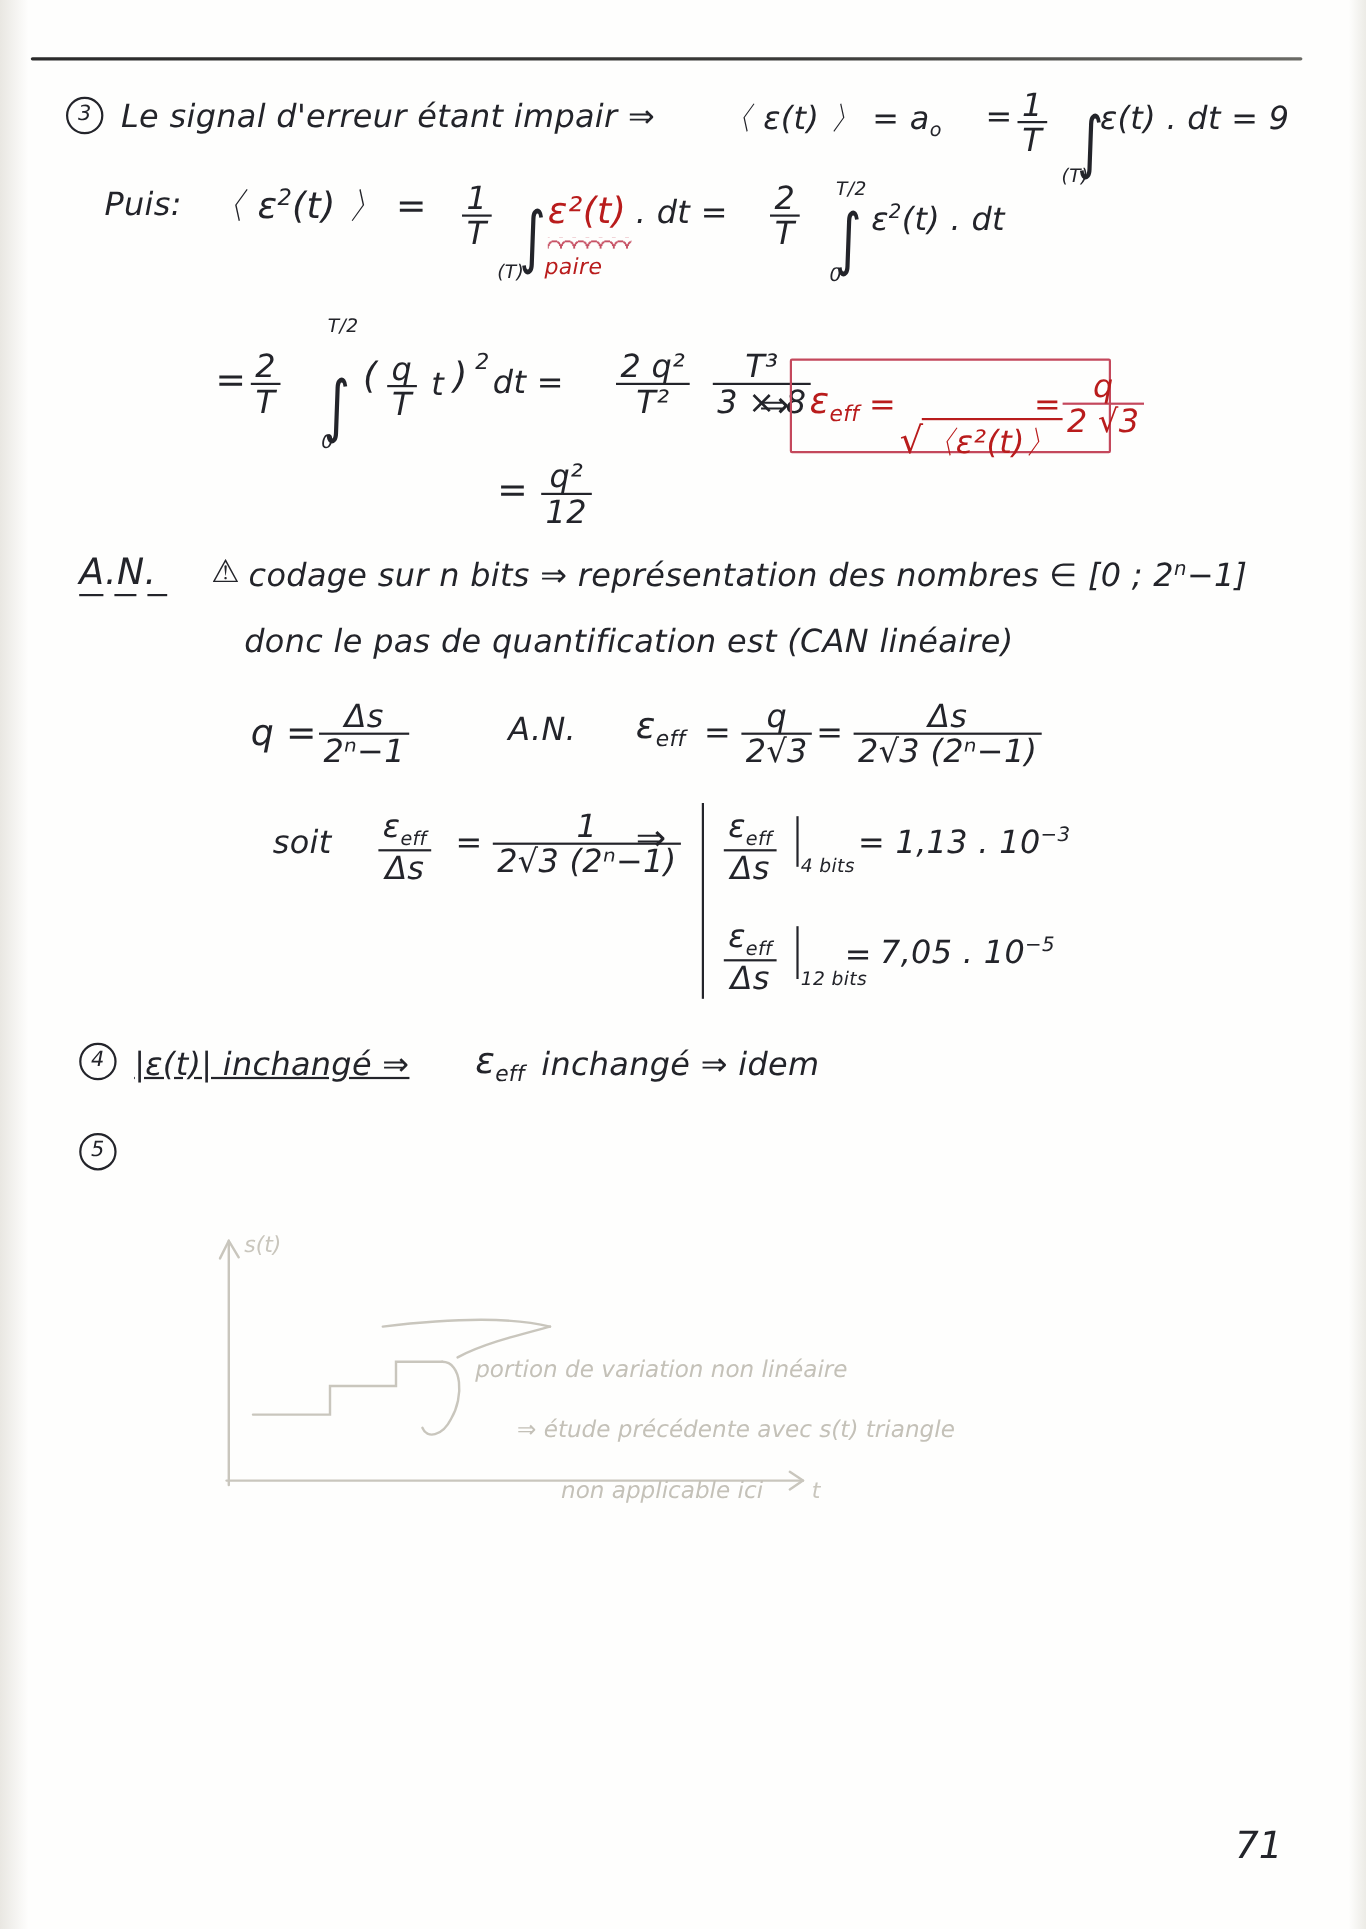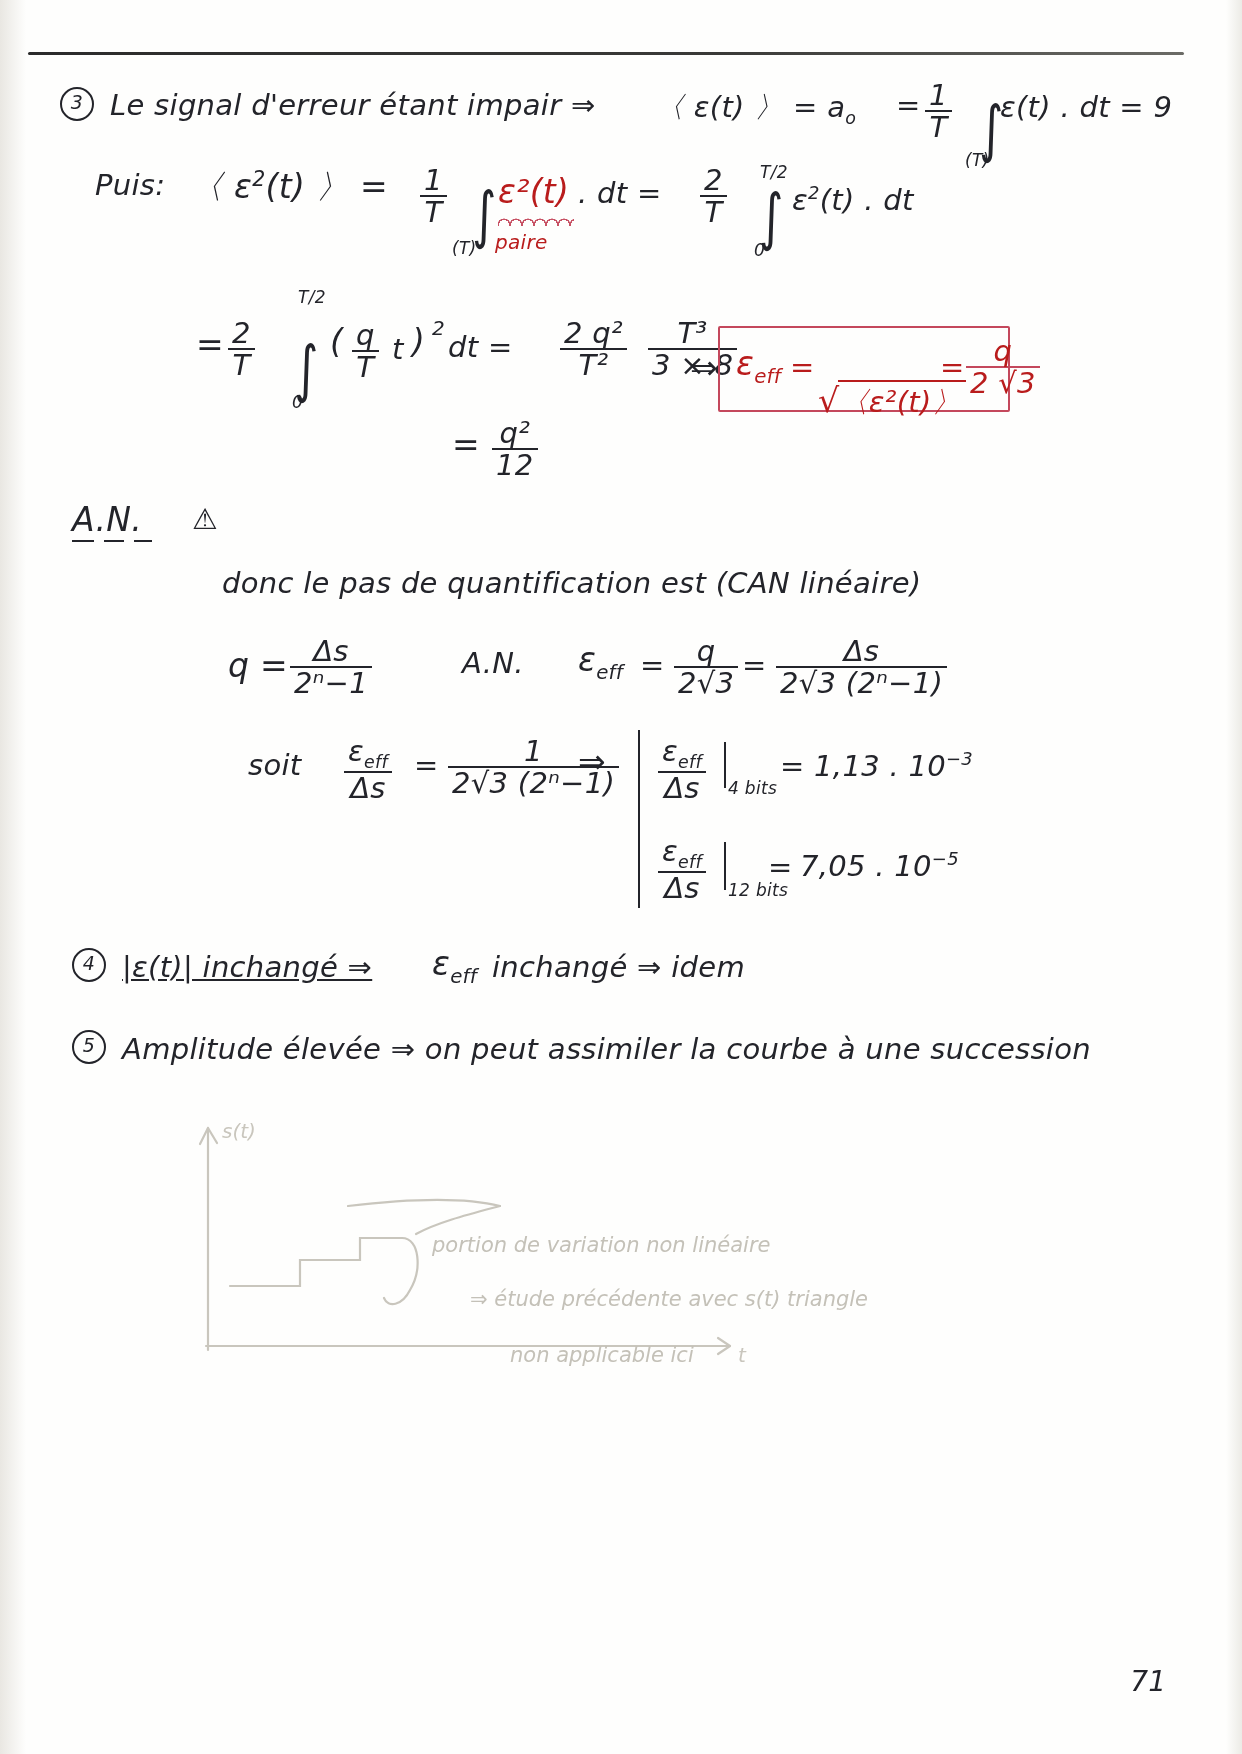--- a/index.html
+++ b/index.html
@@ -125,21 +125,21 @@
   .underline-dots {
     position: absolute;
     height: 2px;
     background: #23242a;
   }
   .sketch { position: absolute; pointer-events: none; }
   .page-number {
     position: absolute;
     right: 76px;
     bottom: 56px;
-    font-size: 28px;
+    font-size: 34px;
     font-style: italic;
     font-family: "DejaVu Sans", sans-serif;
     color: #23242a;
   }
 </style>
 </head>
 <body>
 
 <div class="page">
 
@@ -242,20 +242,23 @@
     <span class="num">q²</span>
     <span class="den">12</span>
   </div>
 
   <div class="hw sz-xl ink" style="left:72px; top:500px;">A.N.</div>
   <div class="underline-dots" style="left:72px; top:540px; width:22px;"></div>
   <div class="underline-dots" style="left:104px; top:540px; width:20px;"></div>
   <div class="underline-dots" style="left:134px; top:540px; width:18px;"></div>
 
   <div class="hw sz-lg ink" style="left:192px; top:502px;">⚠</div>
+  <div class="hw sz-lg ink" style="left:226px; top:506px;">
+    <span>codage sur n bits ⇒ représentation des nombres ∈ [0 ; 2</span><span class="sup">n</span><span>−1]</span>
+  </div>
   <div class="hw sz-lg ink" style="left:222px; top:566px;">donc le pas de quantification est  (CAN linéaire)</div>
 
   <div class="hw sz-xl ink" style="left:228px; top:646px;">q =</div>
   <div class="hw sz-lg ink frac" style="left:290px; top:636px;">
     <span class="num">Δs</span>
     <span class="den">2ⁿ−1</span>
   </div>
 
   <div class="hw sz-lg ink" style="left:462px; top:646px;">A.N.</div>
 
@@ -313,21 +316,20 @@
   </div>
   <div class="hw sz-lg ink" style="left:122px; top:950px;text-decoration:underline;">|ε(t)| inchangé  ⇒</div>
   <div class="hw sz-xl ink" style="left:432px; top:944px;">
     <span>ε</span><span class="sub">eff</span>
   </div>
   <div class="hw sz-lg ink" style="left:492px; top:950px;">inchangé  ⇒  idem</div>
 
   <div class="hw" style="left:72px; top:1030px;">
     <span class="circled">5</span>
   </div>
-  <div class="hw sz-lg ink" style="left:122px; top:1032px;">Amplitude élevée ⇒ on peut assimiler la courbe à une succession</div>
 
   <svg class="sketch" style="left:170px; top:1110px;" width="860" height="280" viewBox="0 0 860 280">
     <g stroke="#c9c6bd" stroke-width="2.2" fill="none" stroke-linecap="round">
       <path d="M38 240 L38 18"></path>
       <path d="M38 18 L30 34 M38 18 L47 33"></path>
       <path d="M36 236 L560 236"></path>
       <path d="M560 236 L548 228 M560 236 L548 244"></path>
       <path d="M60 176 L130 176 L130 150 L190 150 L190 128 L232 128"></path>
       <path d="M232 128 C 250 128, 252 160, 240 180 C 232 196, 218 198, 214 188"></path>
       <path d="M178 96 C 228 90, 290 86, 330 96"></path>

